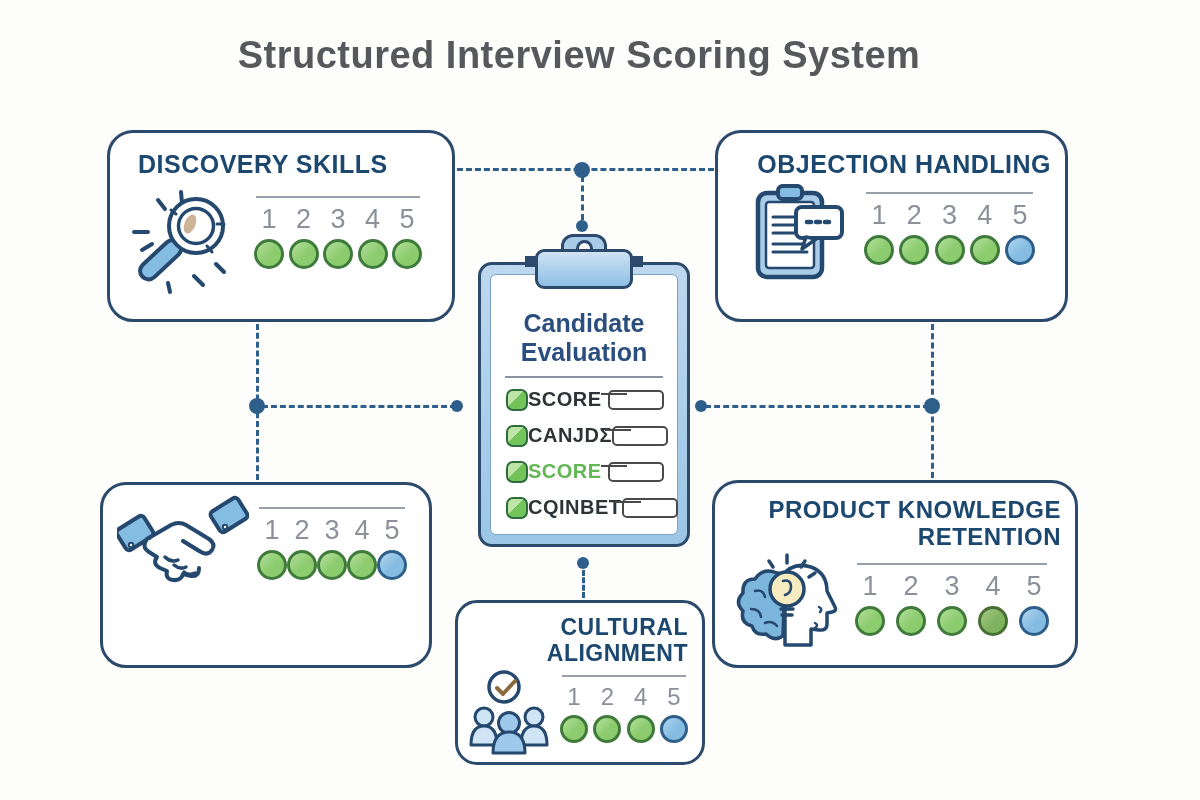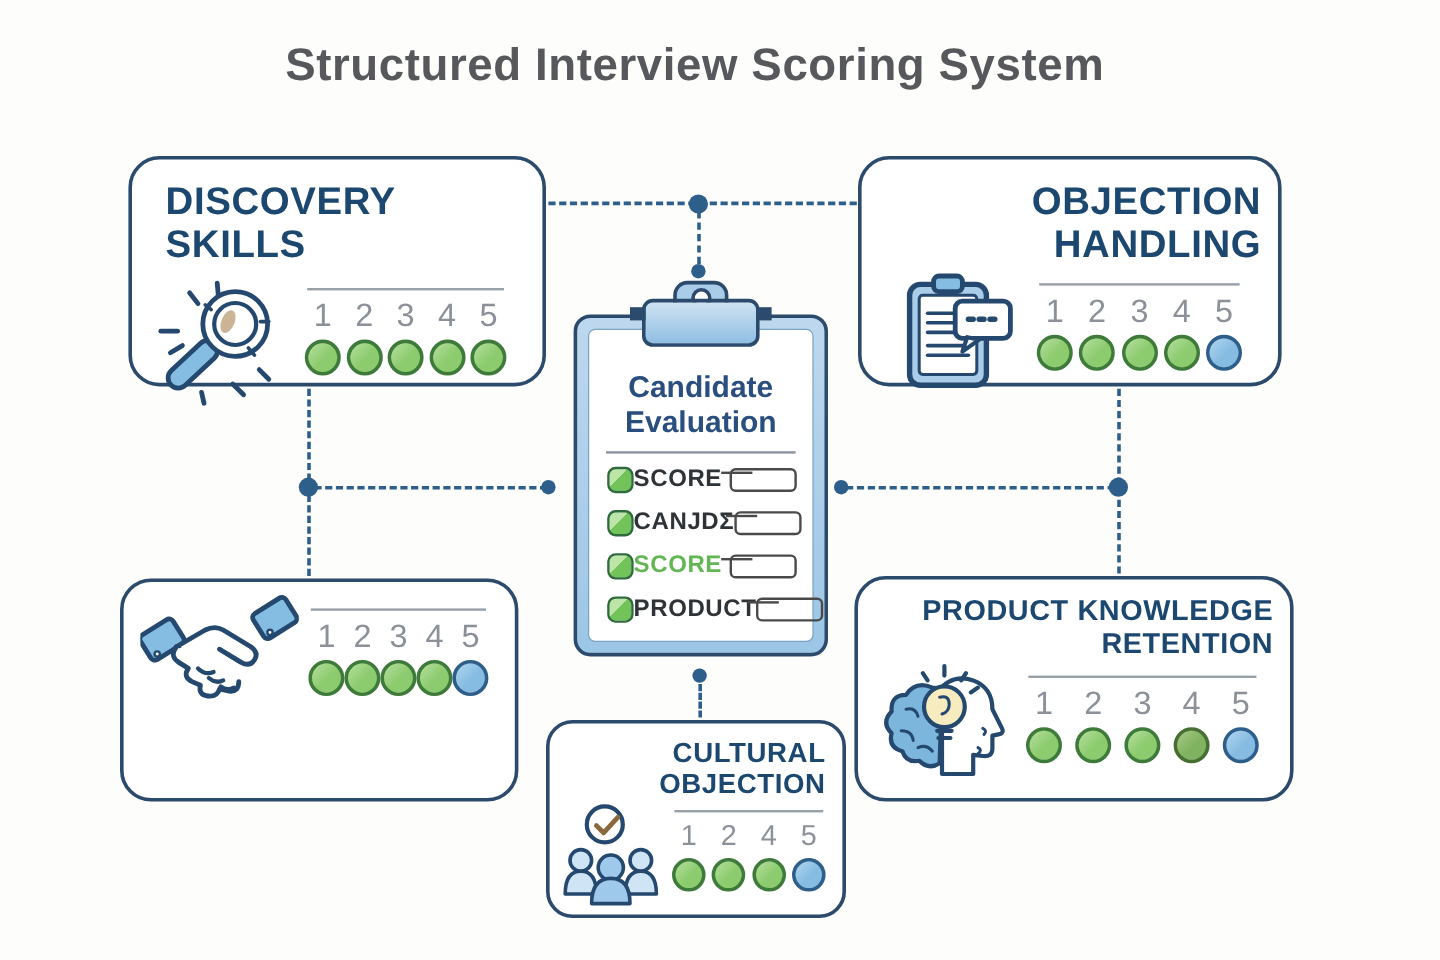--- a/index.html
+++ b/index.html
@@ -21,21 +21,21 @@
     border:3px solid var(--accent-navy,#2c4a6b);
     border-radius:26px;box-sizing:border-box;
   }
   #box-discovery{left:107px;top:130px;width:348px;height:192px;}
   #box-objection{left:715px;top:130px;width:353px;height:192px;}
   #box-closing{left:100px;top:482px;width:332px;height:186px;}
   #box-product{left:712px;top:480px;width:366px;height:188px;}
   #box-cultural{left:455px;top:600px;width:250px;height:165px;border-radius:22px;}
   .panel-title{
     margin:0;padding:17px 14px 0 14px;
-    font-size:32px;font-weight:bold;color:var(--header-navy,#1c4870);
+    font-size:25px;font-weight:bold;color:var(--header-navy,#1c4870);
     letter-spacing:.5px;line-height:1.12;
   }
   .align-left{padding-left:28px;}
   .align-center{text-align:right;}
   #box-product .panel-title{font-size:24px;padding-top:14px;}
   #box-cultural .panel-title{font-size:23px;padding-top:12px;}
   .panel-body{display:flex;align-items:flex-start;margin-top:6px;}
   #box-discovery .panel-body{padding:0 30px 0 14px;}
   #box-objection .panel-body{padding:0 30px 0 26px;margin-top:2px;}
   #box-closing  .panel-body{padding:0 26px 0 14px;margin-top:10px;}
@@ -332,21 +332,21 @@
             <div class="score-col">
               <span class="score-num">5</span>
               <span class="dot dot-blue"></span>
             </div>
           </div>
         </div>
     </div>
   </section>
 
   <section class="panel" id="box-cultural">
-    <h2 class="panel-title align-center">CULTURAL OBJECTION</h2>
+    <h2 class="panel-title align-center">CULTURAL ALIGNMENT</h2>
     <div class="panel-body">
       <div class="icon-slot">
         <svg width="84" height="94" viewBox="0 0 84 94">
           <g stroke="#24486e" stroke-width="3" stroke-linejoin="round" stroke-linecap="round">
             <circle cx="36" cy="18" r="15" fill="#fff" stroke-width="3.5"></circle>
             <path d="M29 19 l6 6 l12 -13" fill="none" stroke="#8a6a3c" stroke-width="4"></path>
             <circle cx="16" cy="48" r="9" fill="#cfe4f4"></circle>
             <path d="M3 76 q0 -19 13 -19 q13 0 13 19 z" fill="#cfe4f4"></path>
             <circle cx="66" cy="48" r="9" fill="#cfe4f4"></circle>
             <path d="M53 76 q0 -19 13 -19 q13 0 13 19 z" fill="#cfe4f4"></path>
@@ -400,20 +400,20 @@
             <span class="check-label">CANJDΣ</span>
             <span class="blank-field"></span>
           </div>
           <div class="check-row">
             <span class="checkbox"></span>
             <span class="check-label green">SCORE</span>
             <span class="blank-field"></span>
           </div>
           <div class="check-row">
             <span class="checkbox"></span>
-            <span class="check-label">PRODUCT</span>
+            <span class="check-label">CQINBET</span>
             <span class="blank-field"></span>
           </div>
         </div>
     </div>
   </section>
 
 </div>
 
 </body></html>

